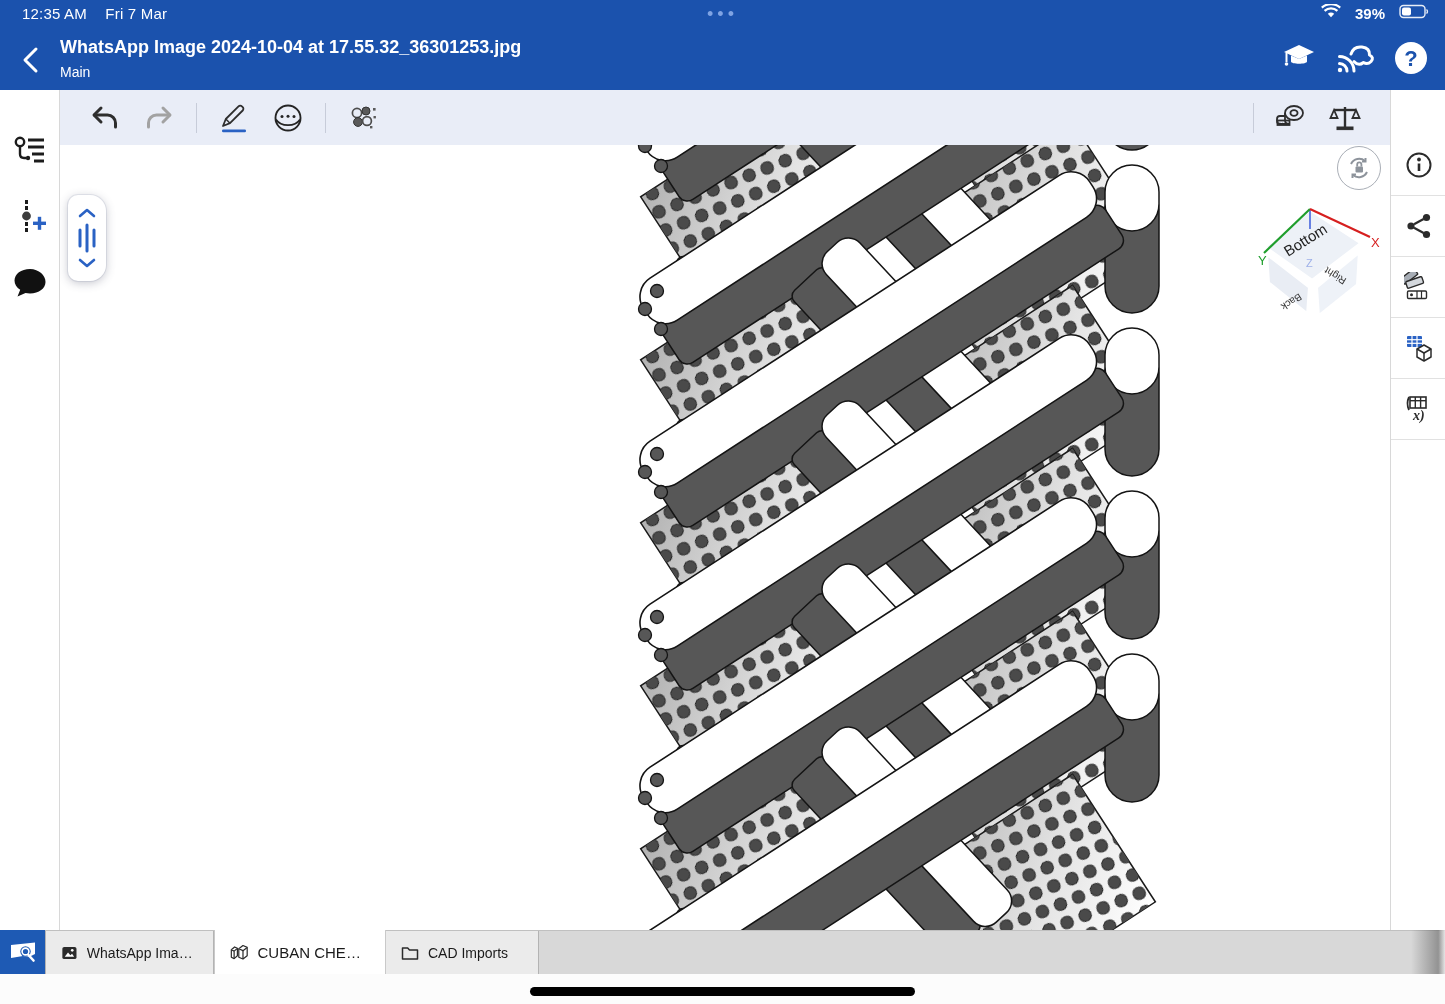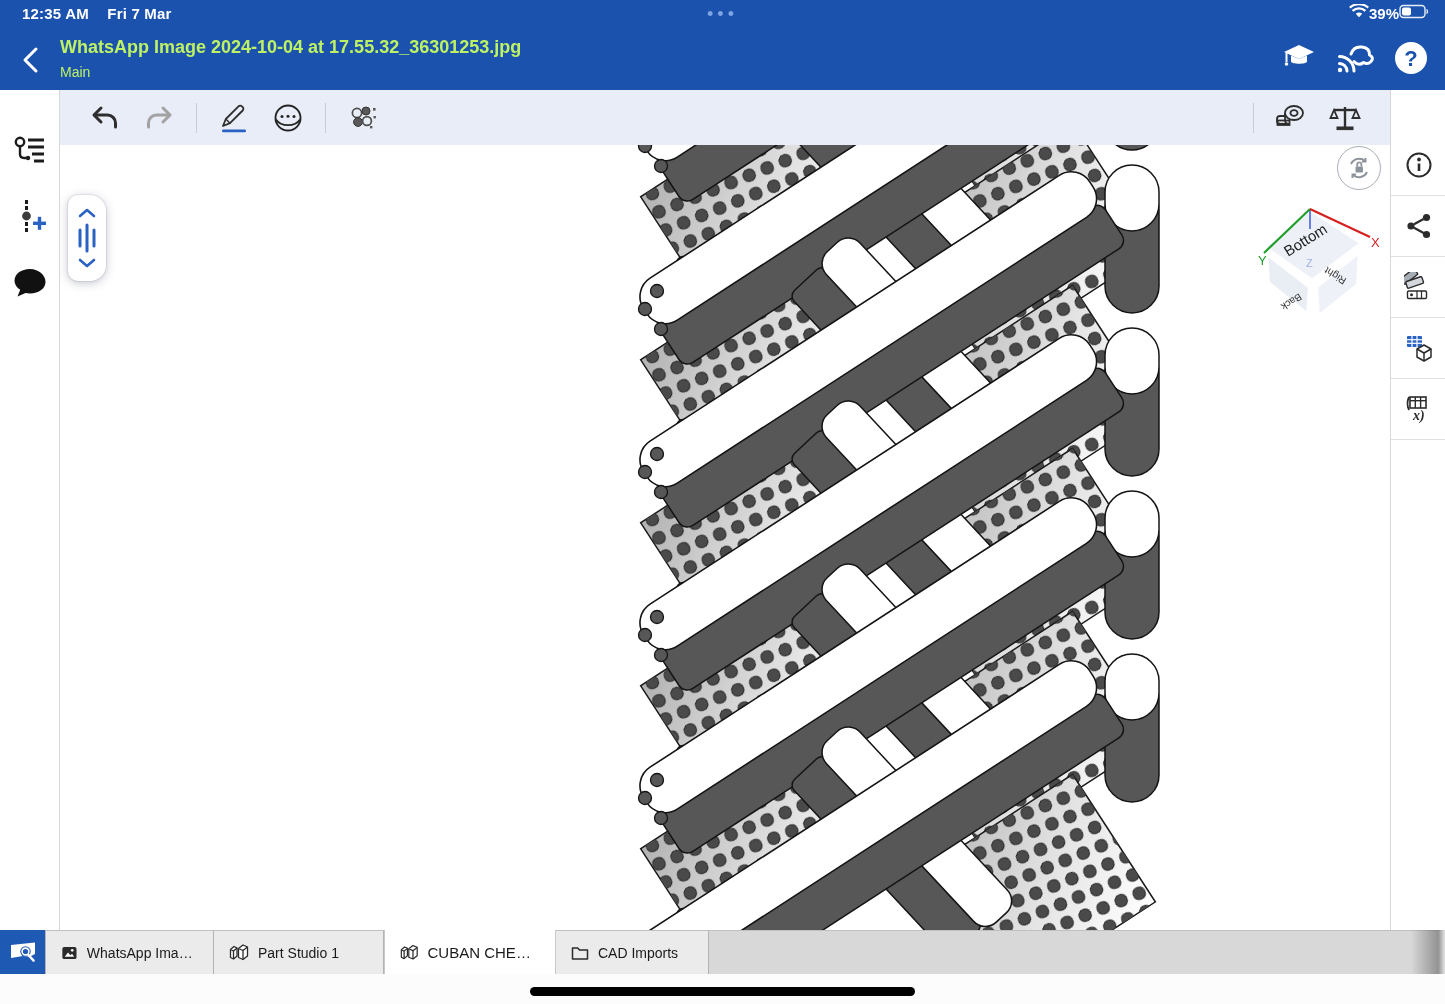--- a/index.html
+++ b/index.html
@@ -3,31 +3,31 @@
 <meta charset="utf-8">
 <style>
   * { margin:0; padding:0; box-sizing:border-box; }
   html,body { width:1445px; height:1004px; overflow:hidden; background:#fff;
               font-family:"Liberation Sans", sans-serif; }
   .screen { position:absolute; inset:0; width:1445px; height:1004px; }
 
   
   .status-bar { position:absolute; left:0; top:0; width:1445px; height:30px;
     background:#1b52ad; color:#fff; display:flex; align-items:center; }
-  .sb-left { position:absolute; left:22px; top:5px; font-size:15px; font-weight:bold; letter-spacing:.2px; }
+  .sb-left { position:absolute; left:22px; top:5px; font-size:15px; font-weight:normal; letter-spacing:.2px; }
   .sb-left .date { margin-left:14px; }
   .sb-center { position:absolute; left:0; right:0; top:9px; text-align:center;
     color:#7fa3e3; font-size:18px; letter-spacing:4px; line-height:10px; }
-  .sb-right { position:absolute; right:16px; top:4px; display:flex; align-items:center; gap:0;
+  .sb-right { position:absolute; right:16px; top:4px; display:flex; align-items:center; gap:14px;
     font-size:15px; font-weight:bold; }
 
   
   .header { position:absolute; left:0; top:30px; width:1445px; height:60px; background:#1b52ad; }
   .back-btn { position:absolute; left:14px; top:12px; width:36px; height:36px; cursor:pointer; }
-  .titles { position:absolute; left:60px; top:7px; color:#bef264; }
+  .titles { position:absolute; left:60px; top:7px; color:#ffffff; }
   .doc-title { font-size:18px; font-weight:600; }
   .doc-sub { font-size:14px; margin-top:6px; font-weight:400; }
   .hdr-icons { position:absolute; right:14px; top:8px; display:flex; align-items:center; gap:16px; }
   .hdr-icons > div { width:40px; height:40px; display:flex; align-items:center; justify-content:center; }
 
   
   .toolbar { position:absolute; left:60px; right:55px; top:90px; height:55px;
     background:#e9edf7; display:flex; align-items:center; padding:0 18px; }
   .tb-btn { width:40px; height:40px; display:flex; align-items:center; justify-content:center; margin:0 7px; }
   .tb-sep { width:1px; height:30px; background:#c7ccd9; margin:0 10px; }
@@ -412,31 +412,20 @@
 
     <div class="tab" style="width:169px">
       <svg width="20" height="20" viewBox="0 0 20 20">
         <rect x="2.5" y="3.5" width="15" height="13" rx="2" fill="#2b2b2b"></rect>
         <polygon points="5,14 8.5,9.5 11,12.5 12.8,10.8 15,14" fill="#fff"></polygon>
         <circle cx="13" cy="7.2" r="1.4" fill="#fff"></circle>
       </svg>
       <span class="lbl">WhatsApp Image...</span>
     </div>
 
-    <div class="tab" style="width:170px">
-      <svg width="22" height="20" viewBox="0 0 22 20" fill="#fff" stroke="#2b2b2b" stroke-width="1.3" stroke-linejoin="round">
-        <path d="M2.5 6.5 l3.5-3 3 1.5 v8 l-3.5 3 -3-1.5 Z"></path>
-        <path d="M2.5 6.5 l3 1.5 3.5-3"></path>
-        <path d="M5.5 8 v8"></path>
-        <path d="M10.5 5.5 l4.5-3.5 4.5 2 v9 l-4.5 3.5 -4.5-2 Z"></path>
-        <path d="M10.5 5.5 l4.5 2 4.5-3.5"></path>
-        <path d="M15 7.5 v9"></path>
-      </svg>
-      <span class="lbl">Part Studio 1</span>
-    </div>
 
     <div class="tab active" style="width:172px">
       <svg width="22" height="20" viewBox="0 0 22 20" fill="#fff" stroke="#2b2b2b" stroke-width="1.3" stroke-linejoin="round">
         <path d="M2.5 6.5 l3.5-3 3 1.5 v8 l-3.5 3 -3-1.5 Z"></path>
         <path d="M2.5 6.5 l3 1.5 3.5-3"></path>
         <path d="M5.5 8 v8"></path>
         <path d="M10.5 5.5 l4.5-3.5 4.5 2 v9 l-4.5 3.5 -4.5-2 Z"></path>
         <path d="M10.5 5.5 l4.5 2 4.5-3.5"></path>
         <path d="M15 7.5 v9"></path>
       </svg>

